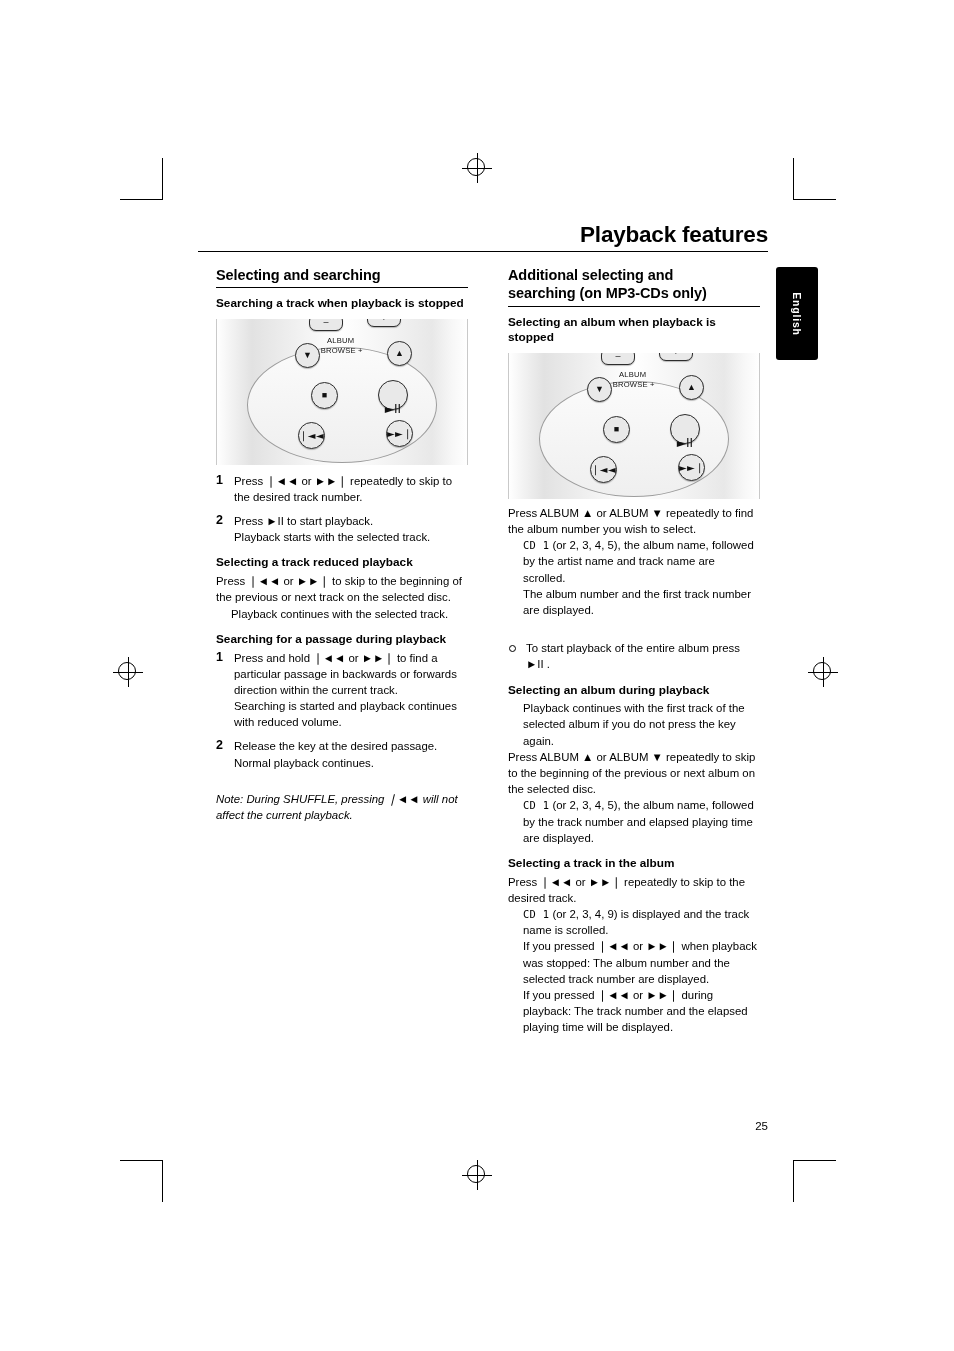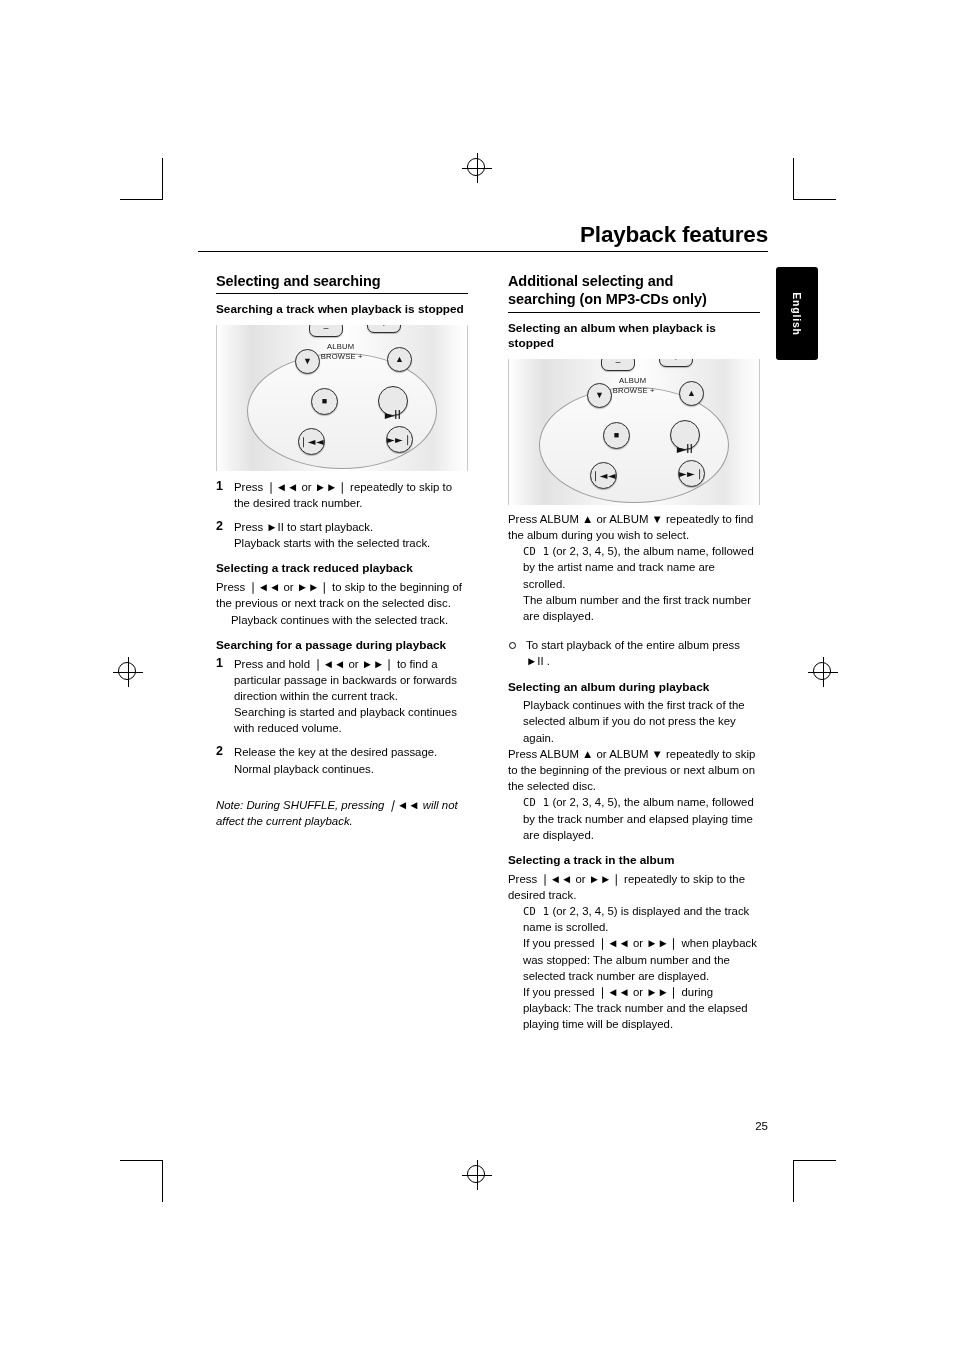--- a/index.html
+++ b/index.html
@@ -93,21 +93,21 @@
     position: absolute;
     top: 45px;
     width: 252px;
   }
   .col-left  { left: 18px; }
   .col-right { left: 310px; }
 
   h2.sec {
     font-size: 14.5px;
     font-weight: bold;
-    margin: 6px 0 3px 0;
+    margin: 0 0 3px 0;
     padding-bottom: 4px;
     border-bottom: 1px solid #000;
     letter-spacing: -0.1px;
   }
   h2.sec.two-line { line-height: 1.22; }
 
   h3.sub {
     font-size: 11.8px;
     font-weight: bold;
     margin: 10px 0 3px 0;
@@ -146,21 +146,21 @@
     left: 0;
     top: 0;
     font-size: 12.5px;
     font-weight: bold;
   }
   .step p { margin: 0; }
 
   .bullet-row {
     position: relative;
     padding-left: 18px;
-    margin-top: 13px;
+    margin-top: 22px;
   }
   .bullet-row .dot {
     position: absolute;
     left: 1px;
     top: 4.5px;
     width: 7px;
     height: 7px;
     border: 1.1px solid #000;
     border-radius: 50%;
     box-sizing: border-box;
@@ -366,41 +366,41 @@
           </div>
         <div class="btn" style="left:59px; top:103px; width:27px; height:27px;">
             <span class="sym">❘◄◄</span>
           </div>
         <div class="btn" style="left:147px; top:101px; width:27px; height:27px;">
             <span class="sym">►►❘</span>
           </div>
       </div>
     </div>
 
-    <p class="body">Press ALBUM ▲ or ALBUM ▼ repeatedly to find the album during you wish to select.</p>
+    <p class="body">Press ALBUM ▲ or ALBUM ▼ repeatedly to find the album number you wish to select.</p>
     <p class="body indent">
       <span class="mono">CD 1</span><span> (or 2, 3, 4, 5), the album name, followed by the artist name and track name are scrolled.</span>
     </p>
     <p class="body indent">The album number and the first track number are displayed.</p>
 
     <div class="bullet-row">
       <span class="dot"></span>
       <p class="body">To start playback of the entire album press ►II .</p>
     </div>
 
     <h3 class="sub">Selecting an album during playback</h3>
     <p class="body indent">Playback continues with the first track of the selected album if you do not press the key again.</p>
     <p class="body">Press ALBUM ▲ or ALBUM ▼ repeatedly to skip to the beginning of the previous or next album on the selected disc.</p>
     <p class="body indent">
       <span class="mono">CD 1</span><span> (or 2, 3, 4, 5), the album name, followed by the track number and elapsed playing time are displayed.</span>
     </p>
 
     <h3 class="sub">Selecting a track in the album</h3>
     <p class="body">Press ❘◄◄ or ►►❘ repeatedly to skip to the desired track.</p>
     <p class="body indent">
-      <span class="mono">CD 1</span><span> (or 2, 3, 4, 5) is displayed and the track name is scrolled.</span>
+      <span class="mono">CD 1</span><span> (or 2, 3, 4, 9) is displayed and the track name is scrolled.</span>
     </p>
     <p class="body indent">If you pressed ❘◄◄ or ►►❘ when playback was stopped: The album number and the selected track number are displayed.</p>
     <p class="body indent">If you pressed ❘◄◄ or ►►❘ during playback: The track number and the elapsed playing time will be displayed.</p>
   </div>
 
   <div class="page-num">25</div>
 </div>
 
 </body></html>

